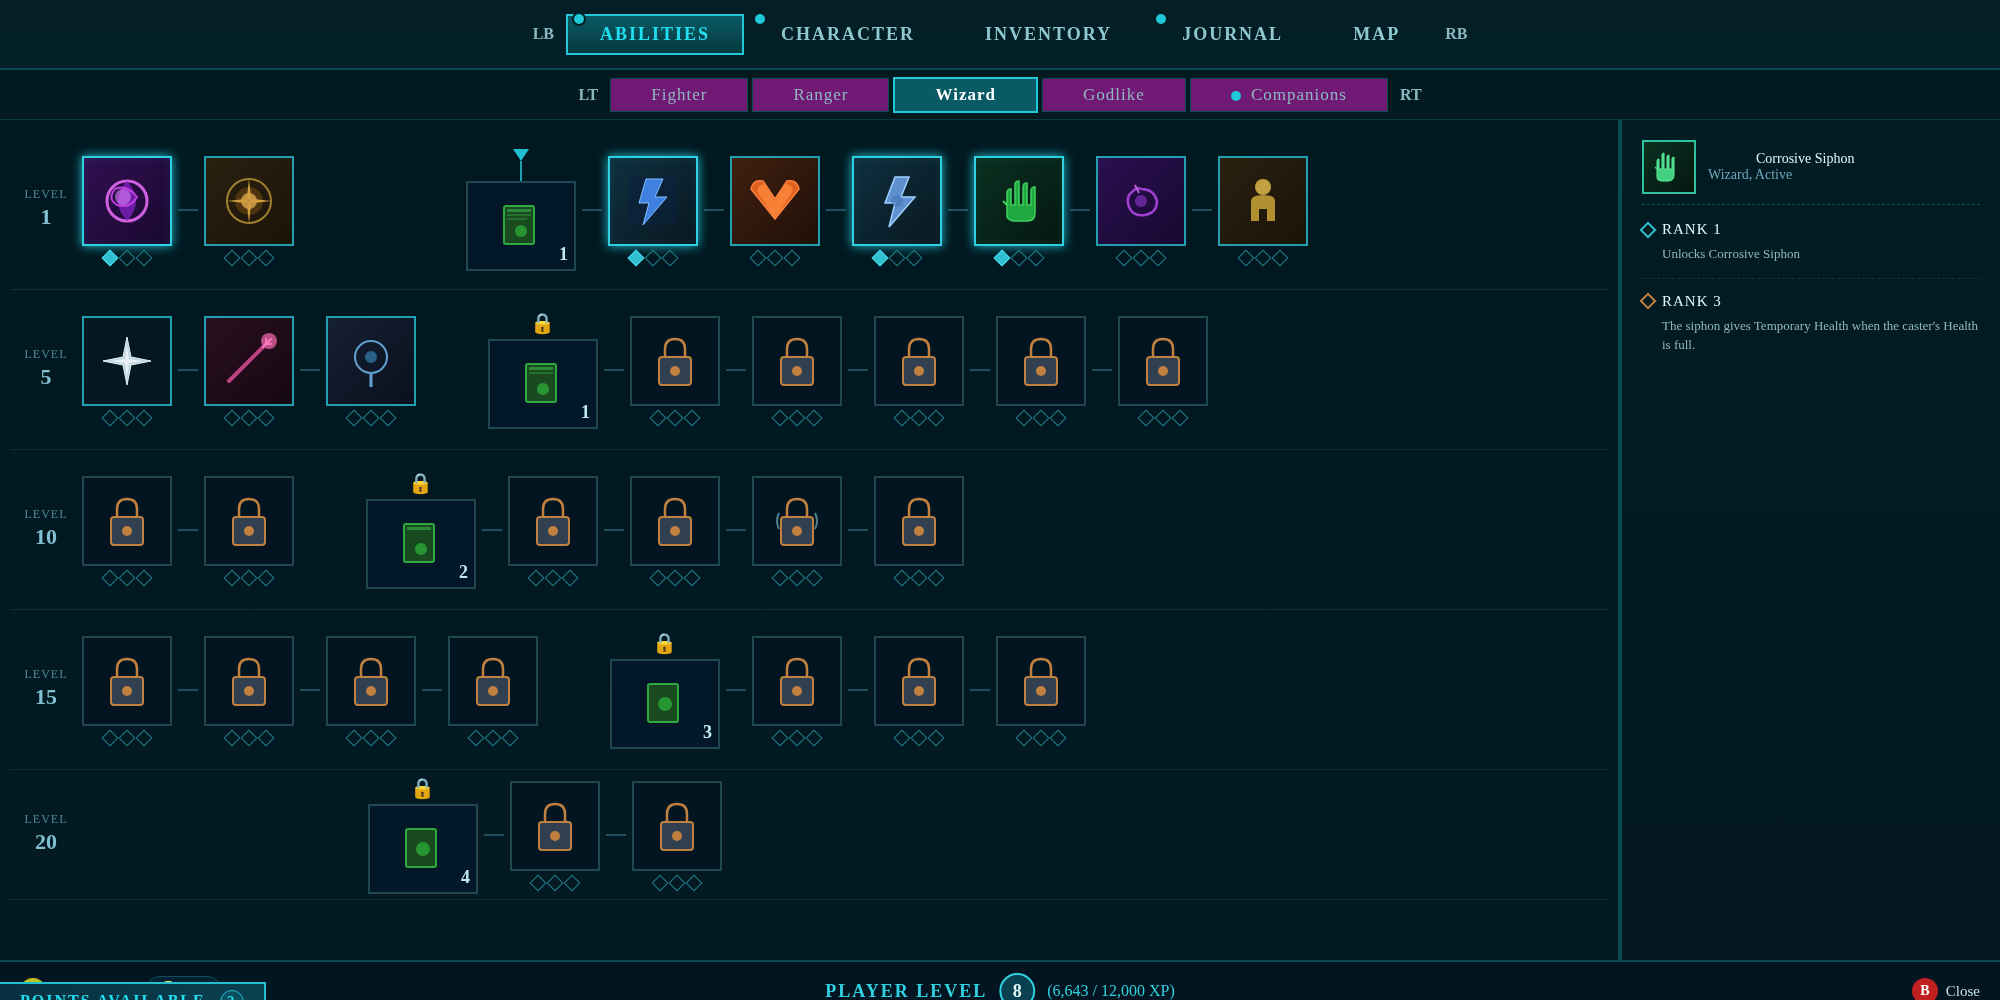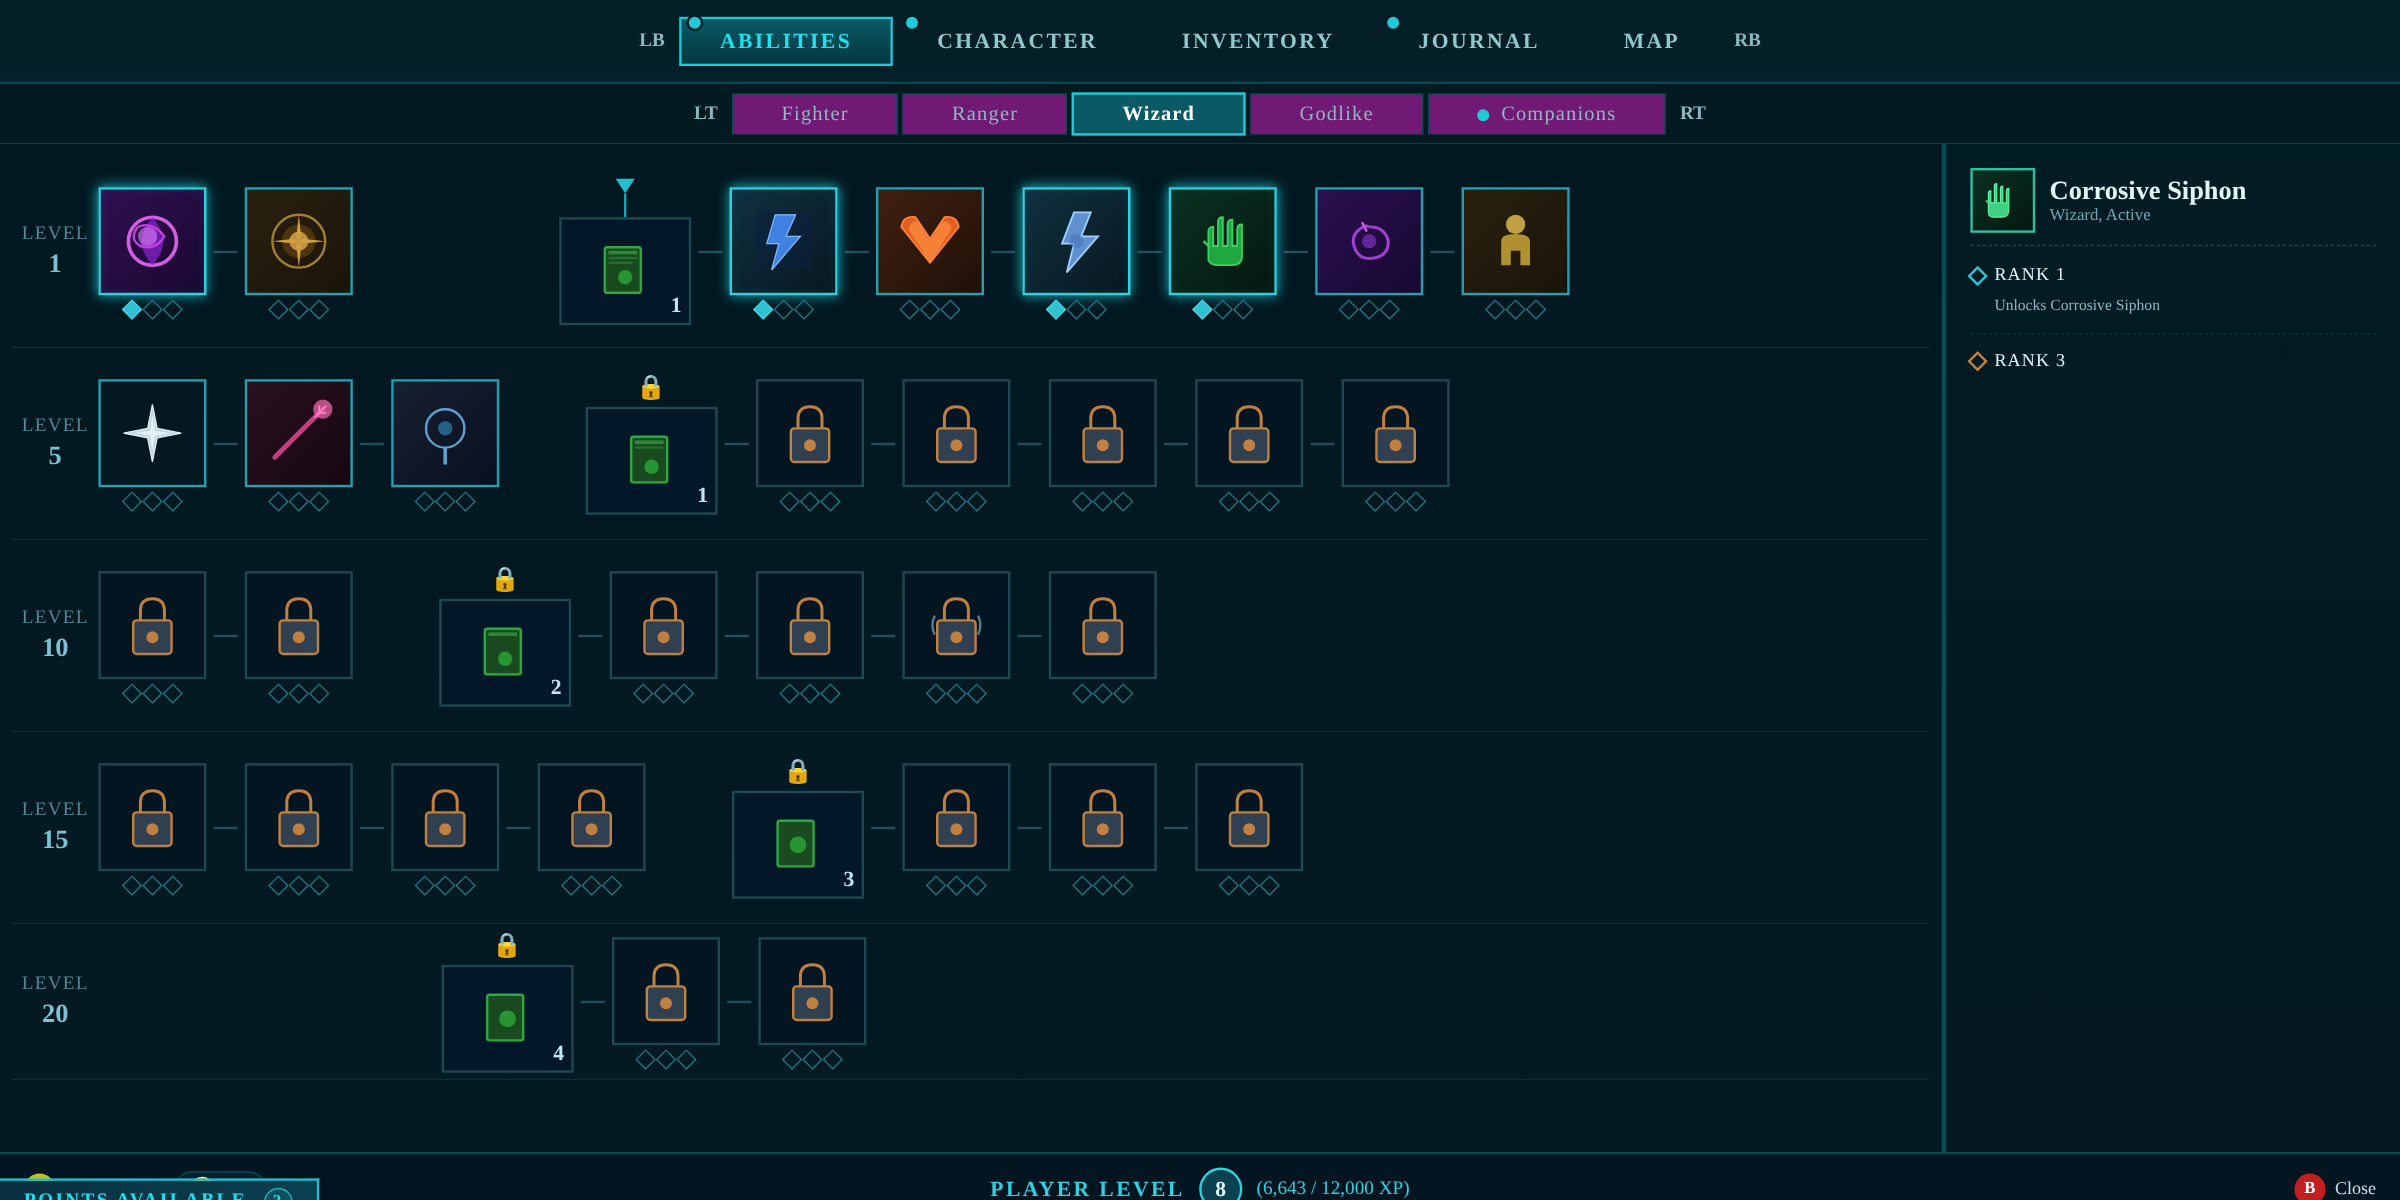--- a/index.html
+++ b/index.html
@@ -109,21 +109,21 @@
       padding: 12px 0;
       height: 160px;
     }
     .level-label {
       width: 72px;
       text-align: center;
       color: #70a8b8;
       font-size: 13px;
       line-height: 1.3;
     }
-    .level-label .lv { font-size: 16px; color: #508898; letter-spacing: 1px; }
+    .level-label .lv { font-size: 12px; color: #508898; letter-spacing: 1px; }
     .level-label .num { font-size: 22px; color: #80c0d0; font-weight: bold; }
 
     .abilities-grid {
       display: flex;
       align-items: center;
       gap: 6px;
       flex: 1;
     }
 
     
@@ -227,21 +227,21 @@
     .info-icon {
       width: 54px;
       height: 54px;
       border: 2px solid #30c0a0;
       background: linear-gradient(135deg, #0a3020 0%, #051810 100%);
       display: flex;
       align-items: center;
       justify-content: center;
       font-size: 26px;
     }
-    .info-title { font-size: 22px; color: #e0f8f8; font-weight: bold; }
+    .info-title { font-size: 14px; color: #e0f8f8; font-weight: normal; margin-left: 48px; }
     .info-subtitle { font-size: 14px; color: #70a8b8; }
 
     .info-stats {
       margin-bottom: 16px;
       padding-bottom: 10px;
       border-bottom: 1px dashed #0a5060;
     }
     .info-stat { font-size: 14px; color: #b0d8e0; margin-bottom: 4px; }
     .info-stat span { color: #e0f8f8; }
 
@@ -1098,20 +1098,21 @@
       </div>
       <div class="rank-desc">Unlocks Corrosive Siphon</div>
     </div>
 
 
     <div class="rank-entry">
       <div class="rank-header">
         <div class="rank-diamond locked"></div>
         <span class="rank-label">RANK 3</span>
       </div>
+      <div class="rank-desc">The siphon gives Temporary Health when the caster's Health is full.</div>
     </div>
   </div>
 </div>
 
 <div style="position:relative;">
   <div class="bottom-bar">
     <div class="reset-btn">
       <div class="btn-hint">Y</div>
       <span class="reset-label">Reset Points</span>
     </div>

